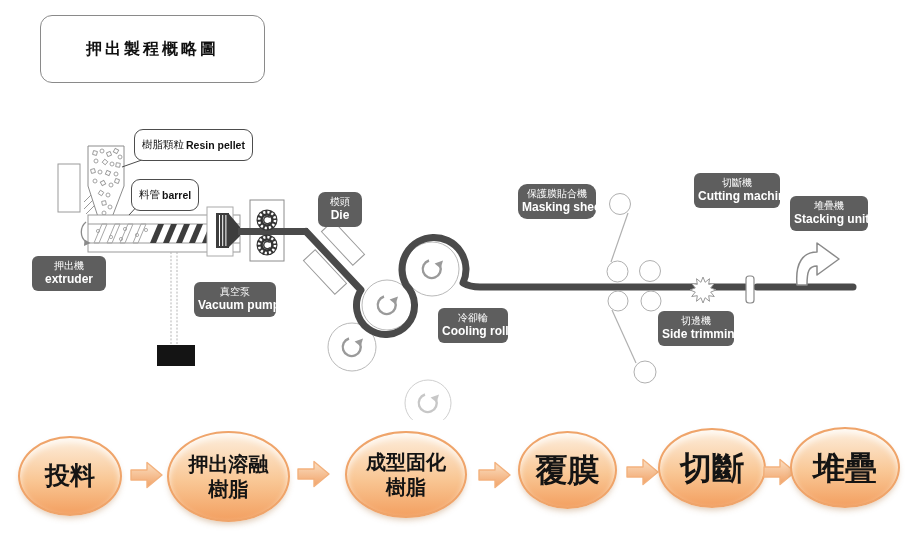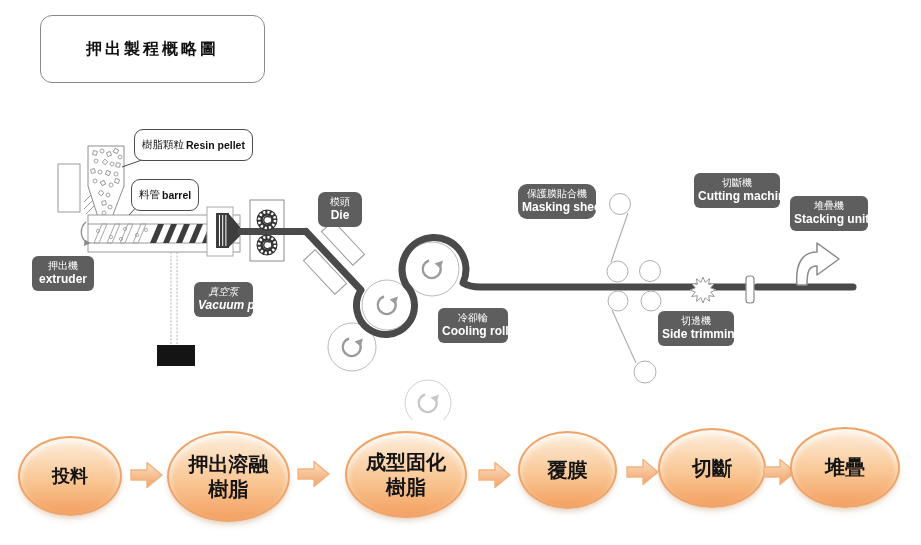--- a/index.html
+++ b/index.html
@@ -25,23 +25,23 @@
     font-size:10.5px;padding:8px 7px;white-space:nowrap;display:flex;gap:2px;align-items:center;}
   .callout .en{font-weight:bold;}
 
   
   .step{position:absolute;border-radius:50%;
     background:linear-gradient(180deg,#fdeedd 0%,#f9c795 55%,#f3a061 100%);
     border:2px solid #efa46a;
     box-shadow:0 4px 6px -2px rgba(160,100,40,.35), inset 0 4px 6px rgba(255,255,255,.75);
     display:flex;align-items:center;justify-content:center;box-sizing:border-box;}
   .step-label{white-space:pre-line;text-align:center;font-weight:bold;color:#141414;line-height:1.25;}
-  .s1 .step-label{font-size:18px;}
+  .s1 .step-label{font-size:25px;}
   .s2 .step-label,.s3 .step-label{font-size:20px;}
-  .s4 .step-label,.s5 .step-label,.s6 .step-label{font-size:20px;text-align:center;}
+  .s4 .step-label,.s5 .step-label,.s6 .step-label{font-size:32px;text-align:center;}
   .s1{left:18px; top:436px; width:104px;height:80px;}
   .s2{left:167px;top:431px; width:123px;height:91px;}
   .s3{left:345px;top:431px; width:122px;height:87px;}
   .s4{left:518px;top:431px; width:99px; height:78px;}
   .s5{left:658px;top:428px; width:108px;height:80px;}
   .s6{left:790px;top:427px; width:110px;height:81px;}
   .farrow{position:absolute;}
 </style>
 </head>
 <body>
@@ -203,25 +203,25 @@
 
 <div class="callout" style="left:134px;top:129px;">
   <span>樹脂顆粒</span>
   <span class="en">Resin pellet</span>
 </div>
 <div class="callout" style="left:131px;top:179px;">
   <span>料管</span>
   <span class="en">barrel</span>
 </div>
 
-<div class="lbl" style="left:32px;top:256px;width:62px;">
+<div class="lbl" style="left:32px;top:256px;width:74px;">
   <div class="zh">押出機</div>
   <div class="en">extruder</div>
 </div>
-<div class="lbl" style="left:194px;top:282px;width:59px;font-style:italic;">
+<div class="lbl" style="left:194px;top:282px;width:82px;">
   <div class="zh">真空泵</div>
   <div class="en">Vacuum pump</div>
 </div>
 <div class="lbl" style="left:318px;top:192px;width:44px;border-radius:7px;">
   <div class="zh">模頭</div>
   <div class="en">Die</div>
 </div>
 <div class="lbl" style="left:438px;top:308px;width:70px;">
   <div class="zh">冷卻輪</div>
   <div class="en">Cooling roll</div>

